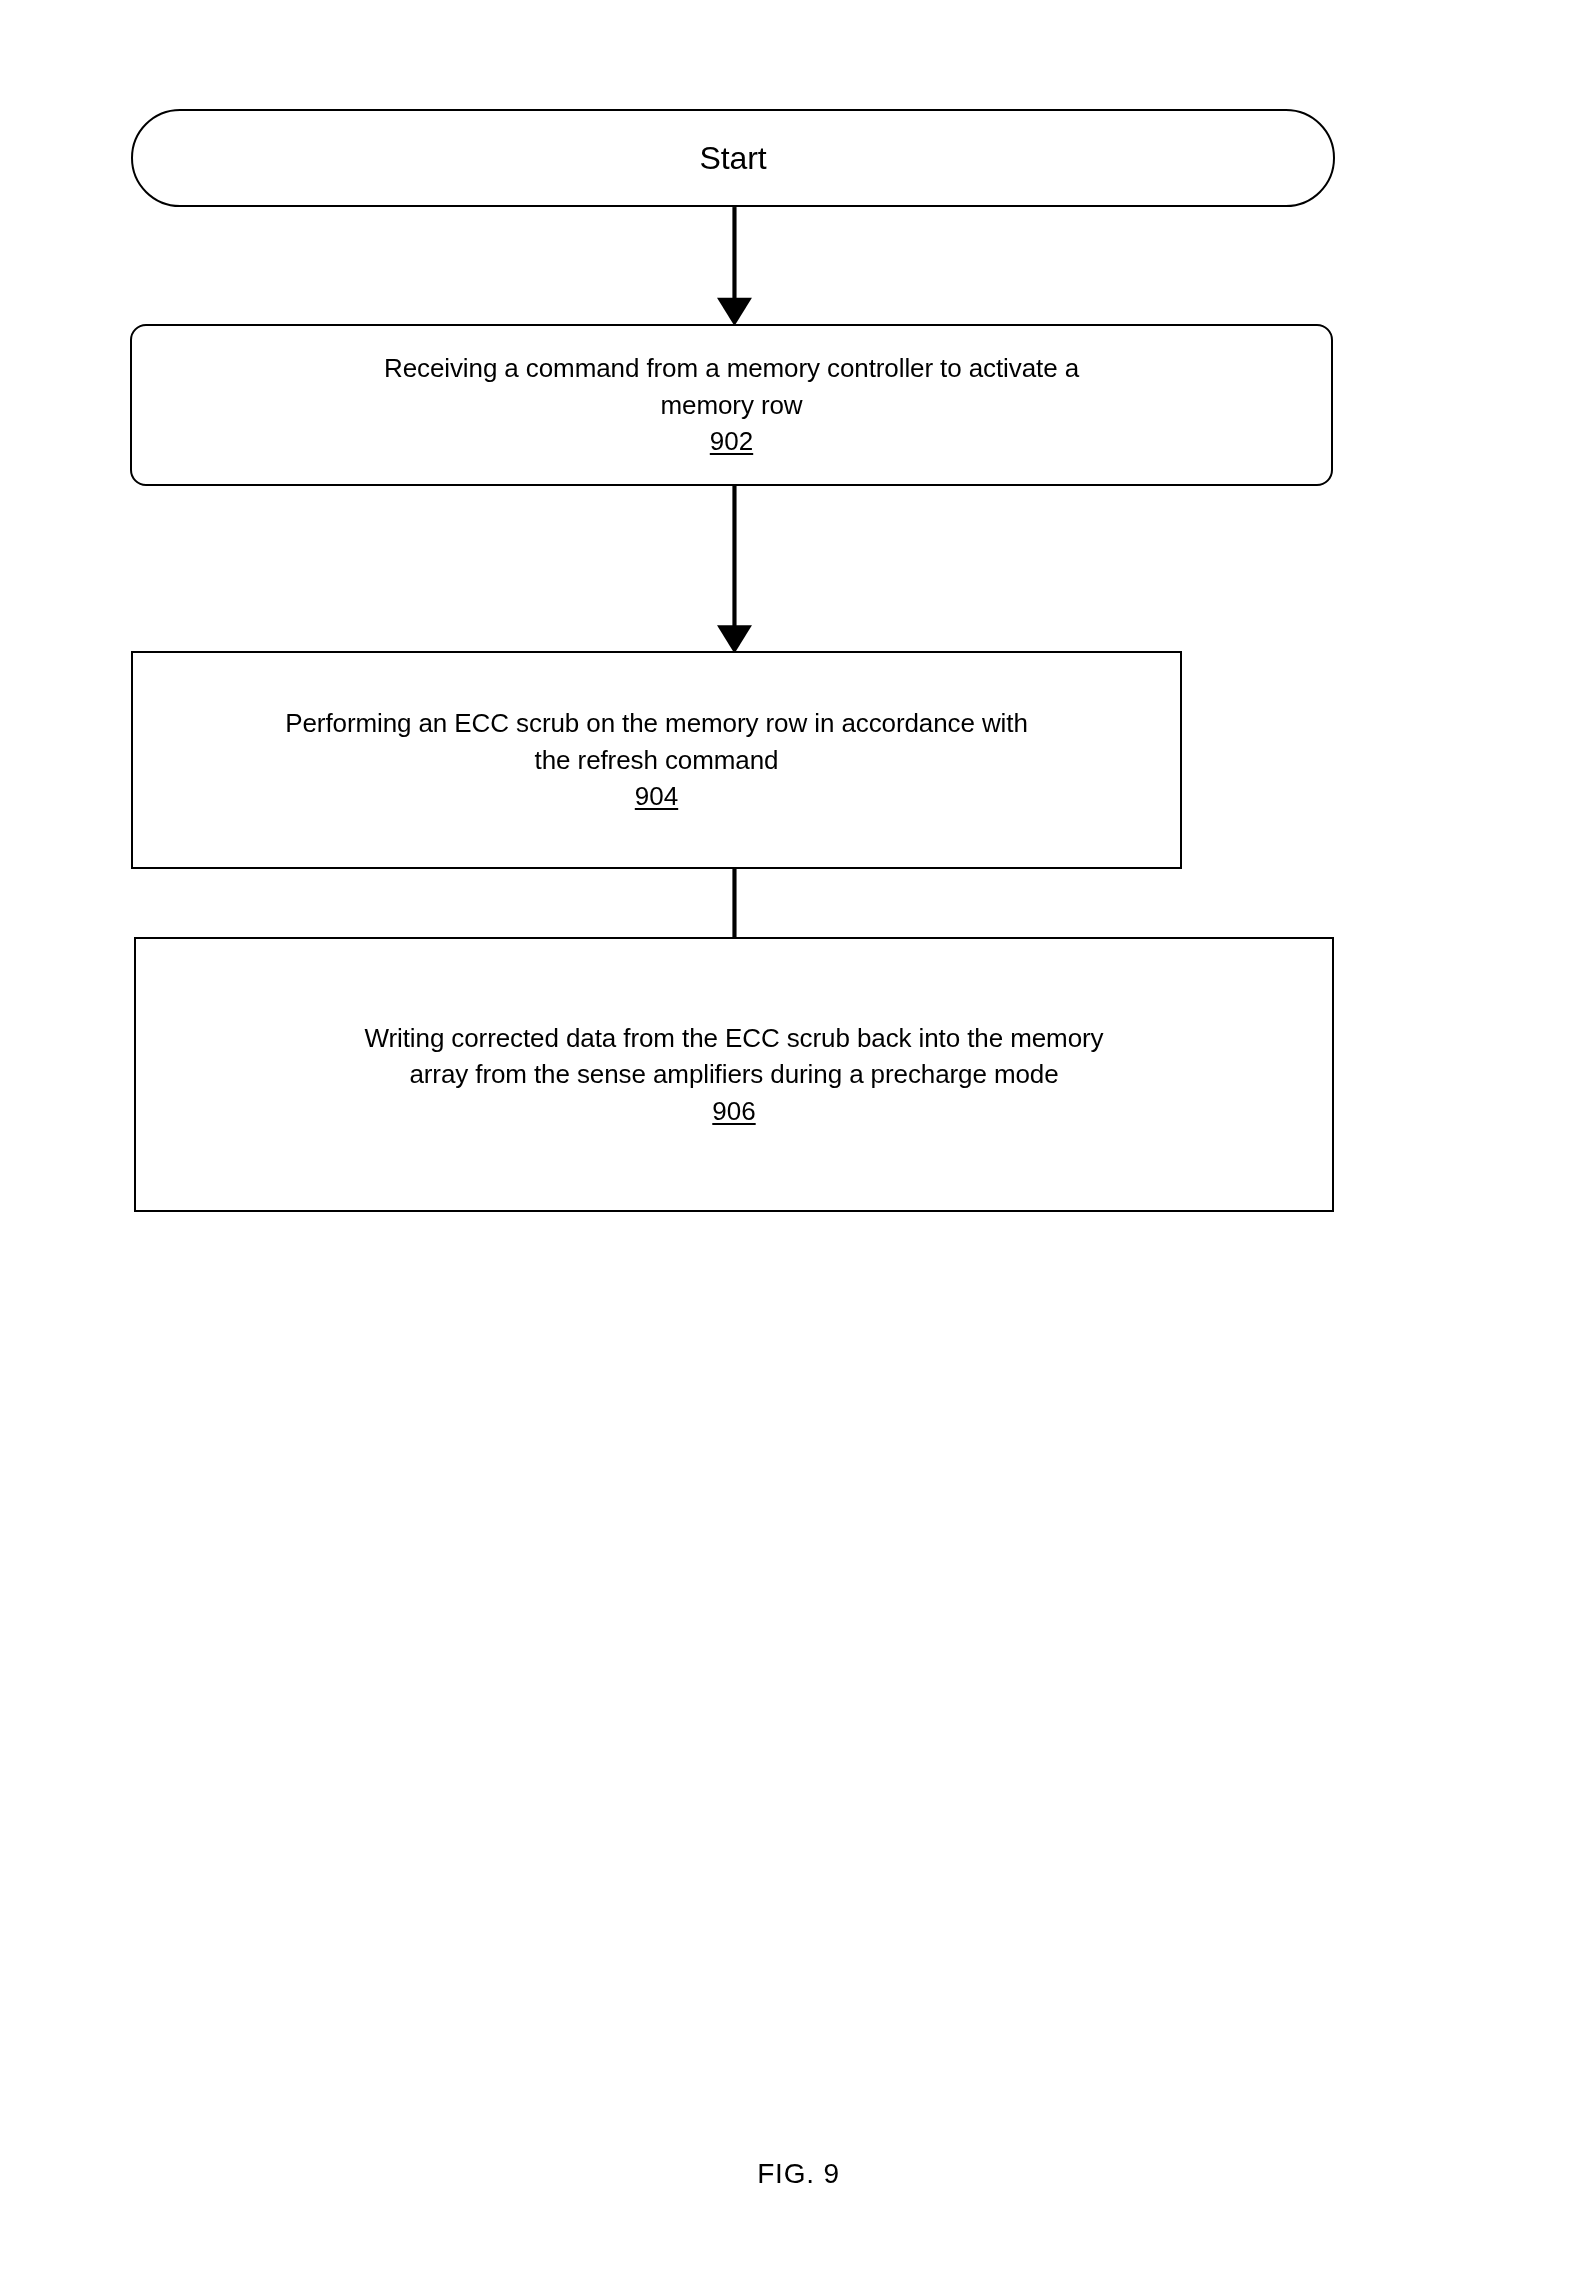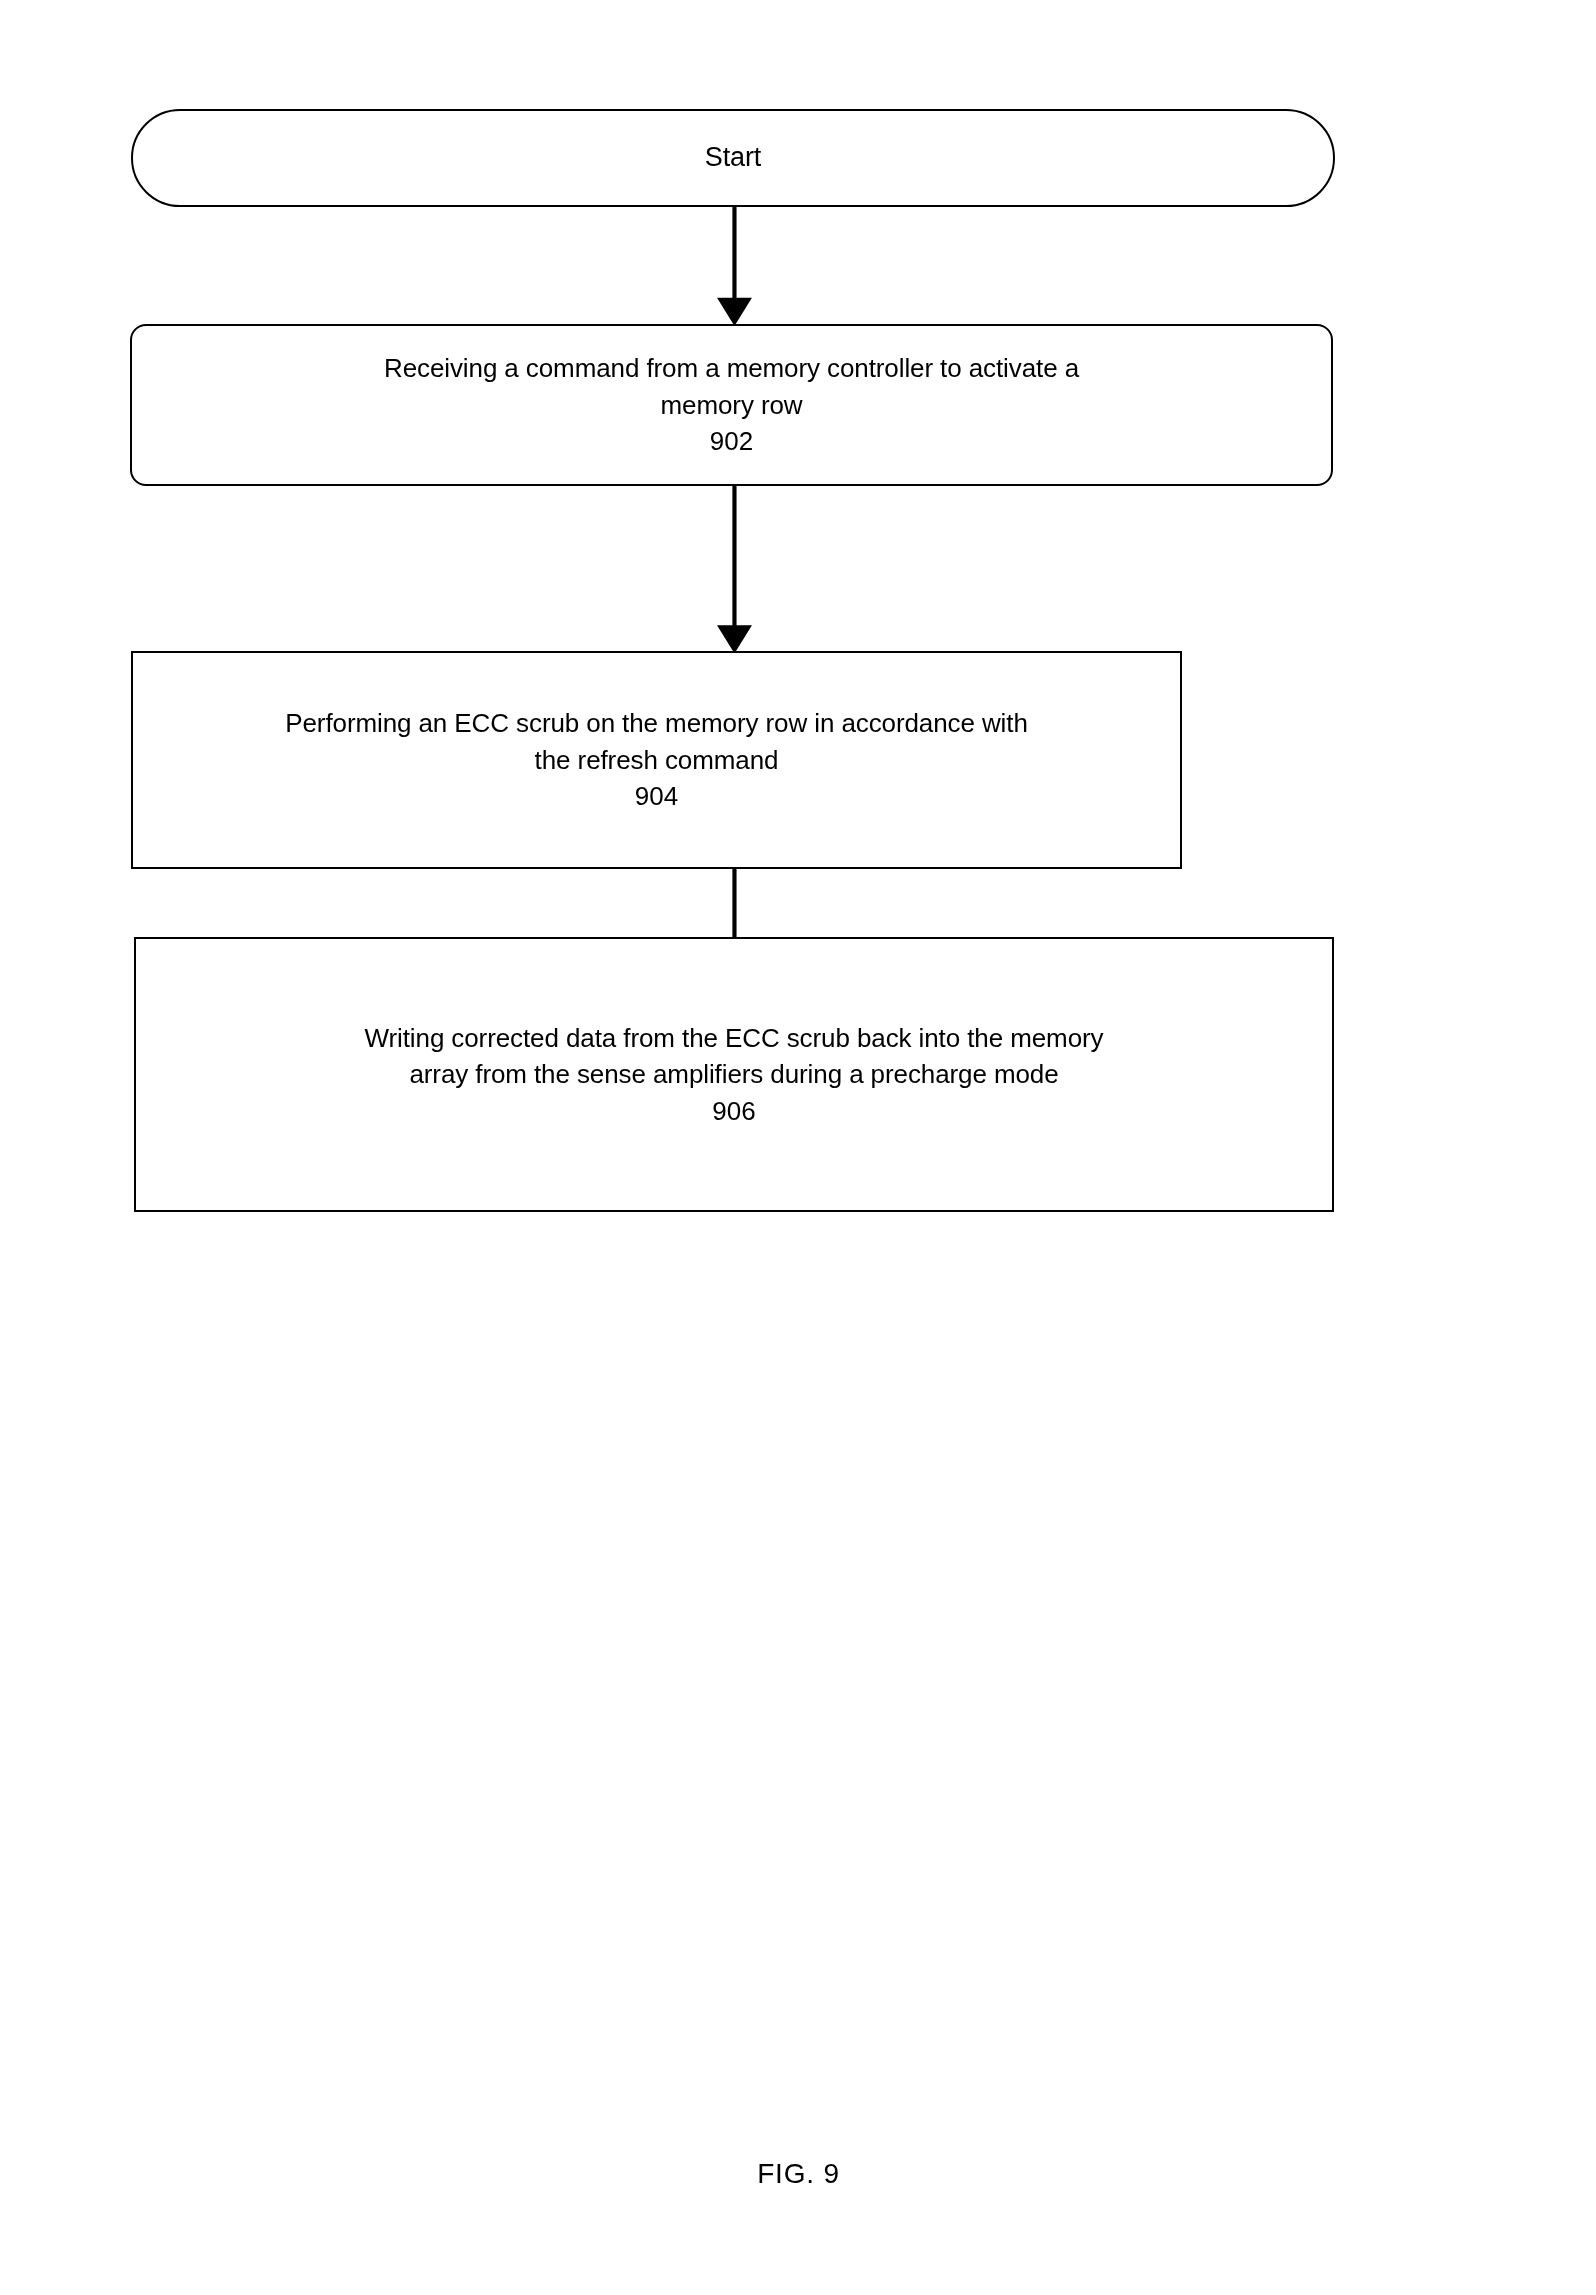--- a/index.html
+++ b/index.html
@@ -46,28 +46,29 @@
     font-size: 26px;
     line-height: 1.40;
     letter-spacing: -0.1px;
     white-space: pre-line;
     padding: 0 23px;
   }
 
   .node-ref {
     font-size: 26px;
     line-height: 1.40;
+    text-decoration: underline;
     text-underline-offset: 3.3px;
   }
 
   
   #node-start {
     left: 131px;  top: 109px;  width: 1204px; height: 98px;
   }
-  #node-start .node-text { font-size: 27px; text-align: center; }
+  #node-start .node-text { font-size: 32px; text-align: center; }
 
   #node-902 {
     left: 130px;  top: 324px;  width: 1203px; height: 162px; border-radius: 16px;
   }
   #node-904 {
     left: 131px;  top: 651px;  width: 1051px; height: 218px;
   }
   #node-906 {
     left: 134px;  top: 937px; width: 1200px; height: 275px;
   }

